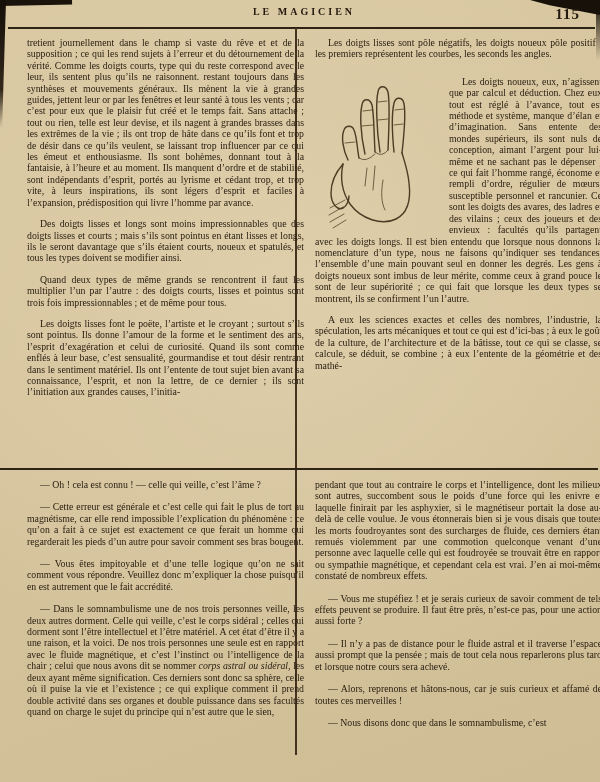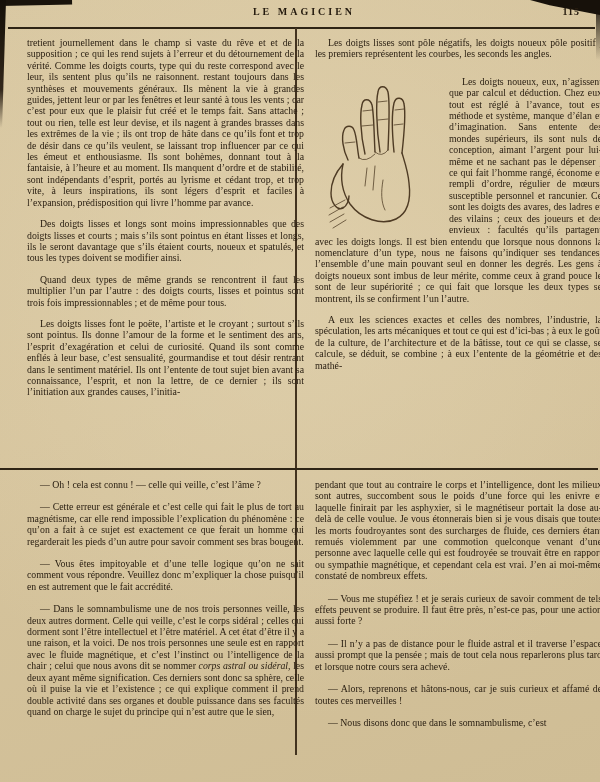--- a/index.html
+++ b/index.html
@@ -19,21 +19,21 @@
   .edge-left       { position:absolute; top:0; left:0; width:6px; height:128px; background:linear-gradient(#140f08 0%, #32271a 70%, rgba(50,39,26,0) 100%); clip-path:polygon(0 0,100% 0,35% 100%,0 100%); }
   .edge-top-right  { position:absolute; top:0; right:0; width:70px; height:15px; background:#17110a; clip-path:polygon(0 0,100% 0,100% 100%,28% 35%); }
   .edge-right      { position:absolute; top:0; right:0; width:4px; height:60px; background:linear-gradient(#17110a, rgba(23,17,10,0)); }
 
   
   .header { position:absolute; top:6px; left:0; width:600px; height:20px; }
   .journal-title {
     position:absolute; left:4px; width:100%; text-align:center;
     font-size:10px; font-weight:bold; letter-spacing:3px; color:#241a0e;
   }
-  .page-number { position:absolute; right:20px; top:0; font-size:10px; font-weight:bold; letter-spacing:1px; color:#241a0e; }
+  .page-number { position:absolute; right:20px; top:0; font-size:15px; font-weight:bold; letter-spacing:1px; color:#241a0e; }
   .header-rule { position:absolute; top:27px; left:8px; width:587px; height:2px; background:#2e2415; }
 
   
   .v-divider { position:absolute; left:295px; top:28px; width:1.5px; height:727px; background:#43331f; }
   .mid-rule  { position:absolute; top:468px; left:0; width:598px; height:2px; background:#2e2415; }
 
   
   .col { position:absolute; text-align:justify; font-size:9.8px; line-height:11.4px; color:#2b2013;
          text-rendering:optimizeLegibility;margin-left:12px; }
   .col p { margin:0 0 10px 0; text-indent:13px; }

